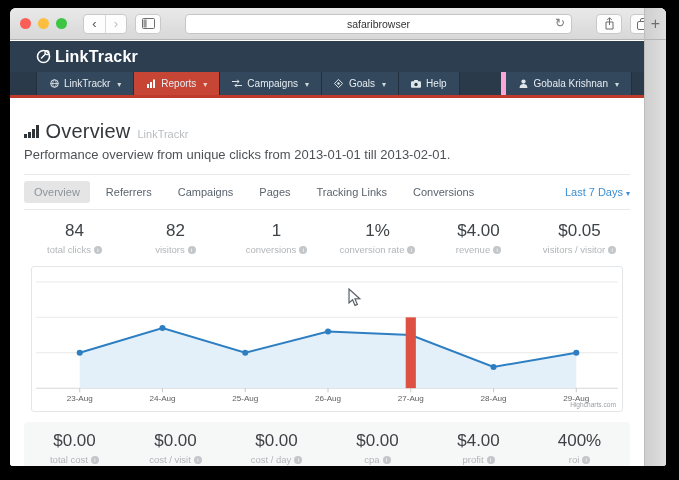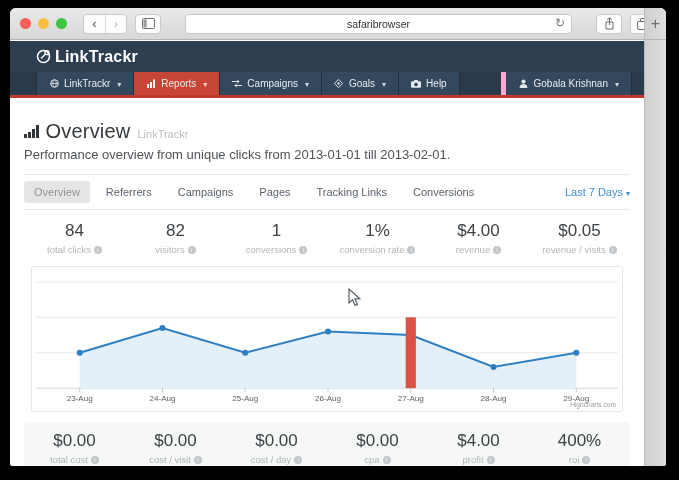--- a/index.html
+++ b/index.html
@@ -246,21 +246,21 @@
           <div class="stat">
             <div class="num">1%</div>
             <div class="lbl"><span>conversion rate</span><i class="info-icon"></i></div>
           </div>
           <div class="stat">
             <div class="num">$4.00</div>
             <div class="lbl"><span>revenue</span><i class="info-icon"></i></div>
           </div>
           <div class="stat">
             <div class="num">$0.05</div>
-            <div class="lbl"><span>revenue / visits</span><i class="info-icon"></i></div>
+            <div class="lbl"><span>visitors / visitor</span><i class="info-icon"></i></div>
           </div>
         </div>
 
       <div class="chart-panel">
         <svg id="chart" viewBox="0 0 581 145" preserveAspectRatio="none">
             <line x1="4" x2="577" y1="122.0" y2="122.0" stroke="#d7d7d7" stroke-width="1"></line>
             <line x1="4" x2="577" y1="86.3" y2="86.3" stroke="#e9e9e9" stroke-width="1"></line>
             <line x1="4" x2="577" y1="50.7" y2="50.7" stroke="#e9e9e9" stroke-width="1"></line>
             <line x1="4" x2="577" y1="15.0" y2="15.0" stroke="#e9e9e9" stroke-width="1"></line>
             <path d="M47.0,86.3 L 128.5,61.4 L 210.0,86.3 L 291.5,64.9 L 373.0,68.5 L 454.5,100.6 L 536.0,86.3 L 536.0,122 L 47.0,122 Z" fill="#e4f0f9"></path>

